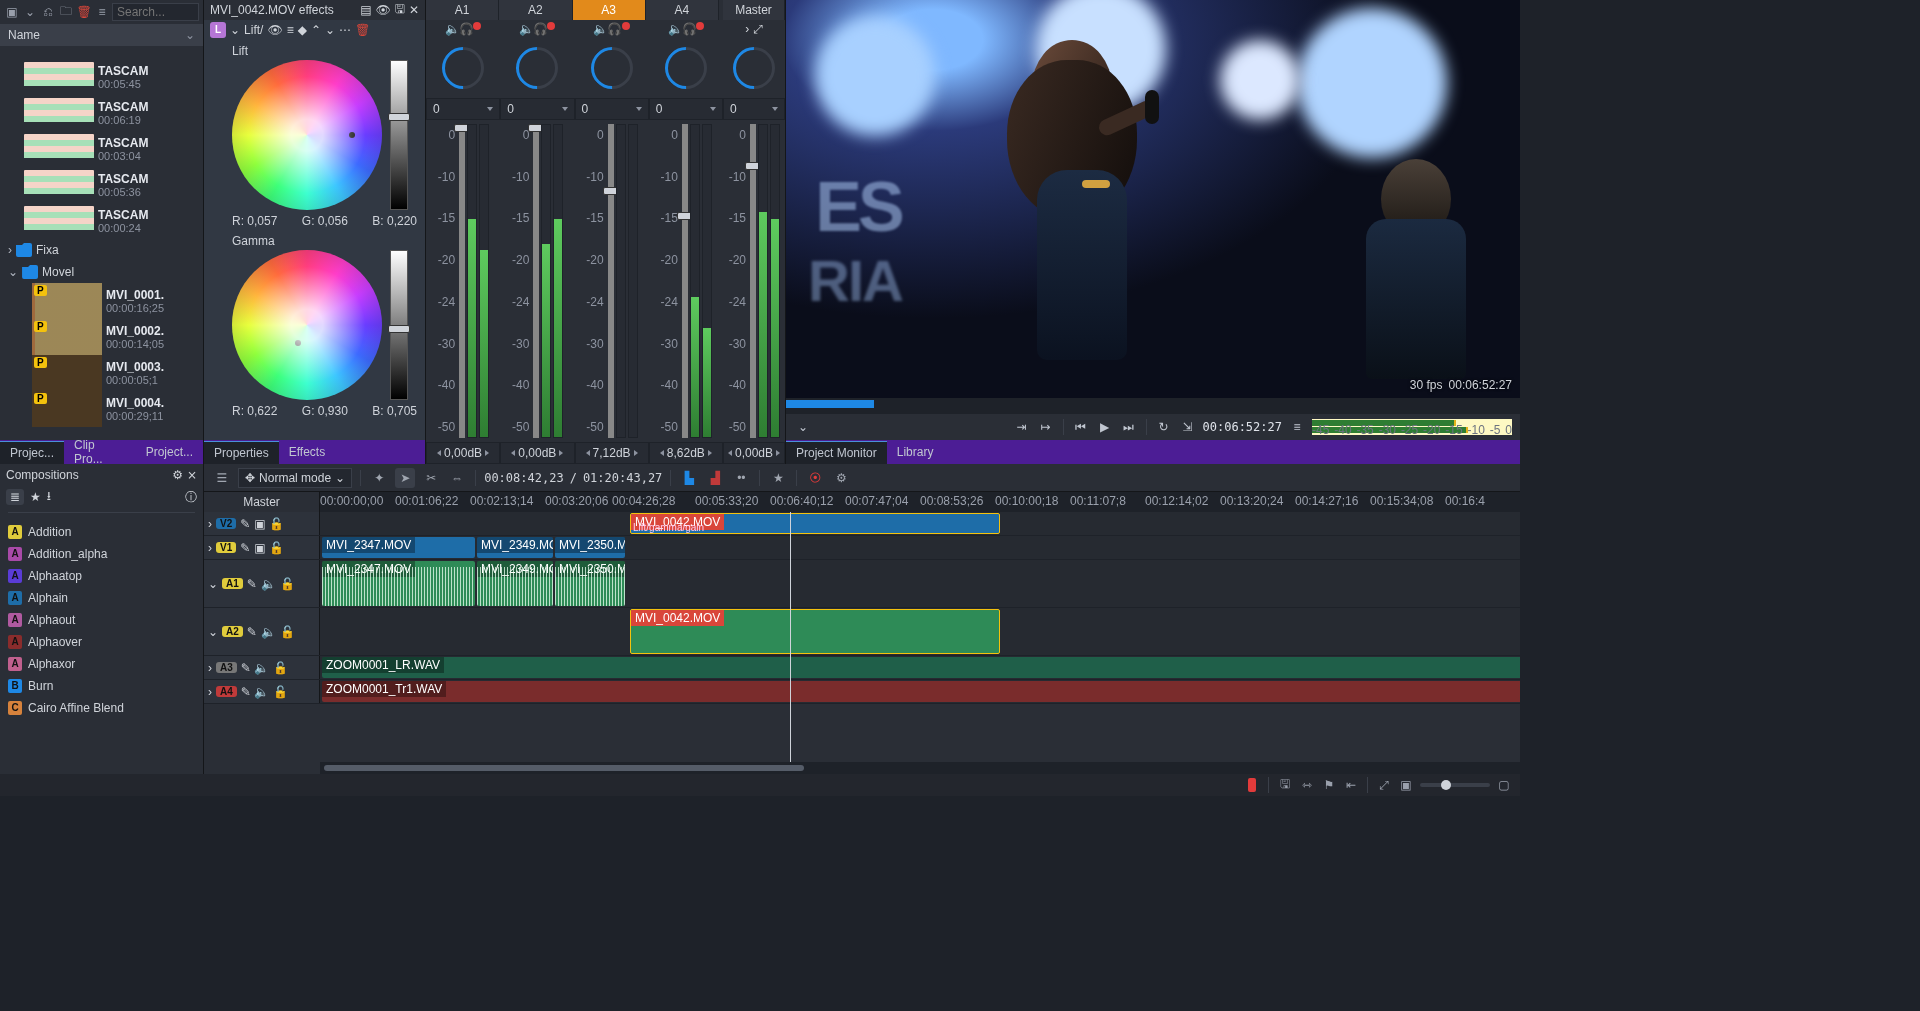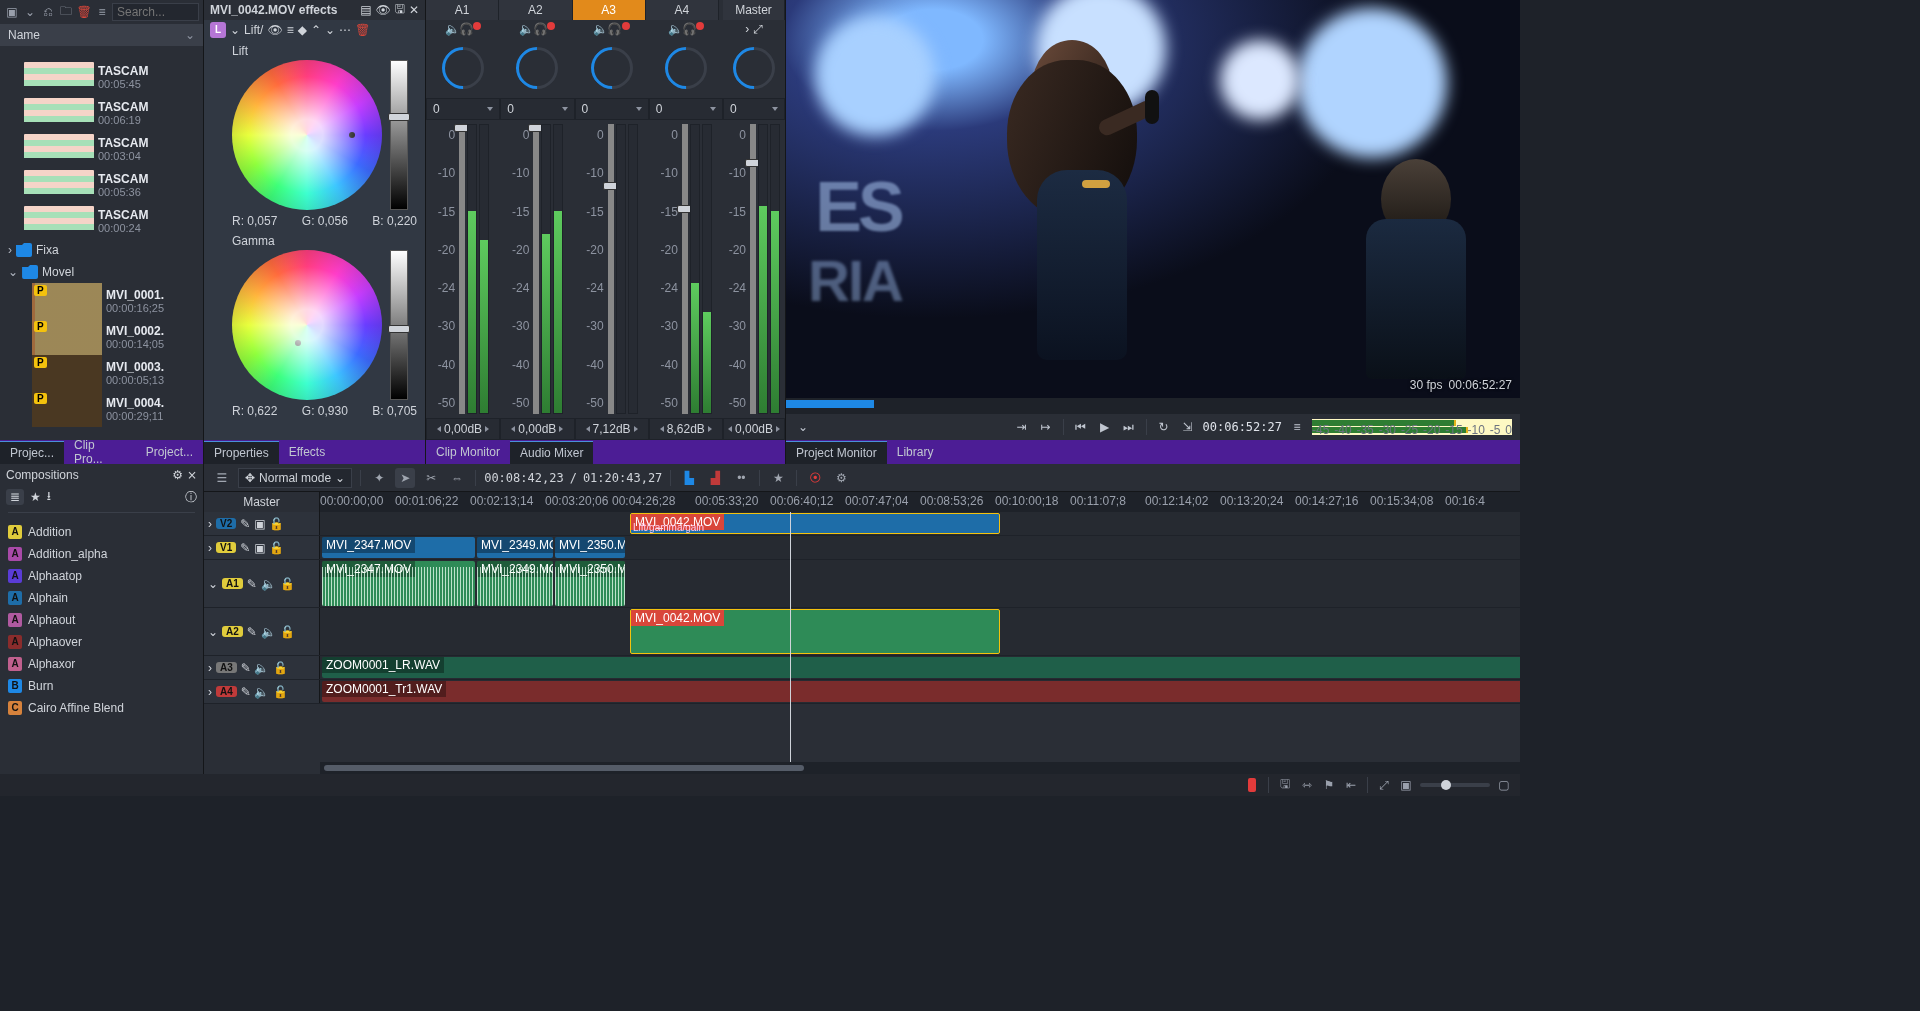--- a/index.html
+++ b/index.html
@@ -37,21 +37,21 @@
 .bin-folder .tri { color:#b0b6c0;}
 .bin-folder .foldericon { width:16px; height:14px; background:#1e88e5; border-radius:2px; clip-path:polygon(0 2px,6px 2px,8px 0,16px 0,16px 100%,0 100%);}
 .bin-vthumb { width:70px; height:36px; background:#eacb82 linear-gradient(90deg,#a06a3d 0 3px,#00000055 3px); position:relative; margin-right:4px;}
 .bin-vthumb::before { content:"P"; position:absolute; top:2px; left:2px; background:#f4c20d; color:#000; font-size:10px; font-weight:bold; padding:0 3px; border-radius:2px;}
 .bin-vthumb.dark { background:#4a3822;}
 .bin-scrollbar { margin-left:auto; width:12px; background:#23262d; position:relative;}
 .bin-scrollbar .thumb { position:absolute; left:2px; right:2px; top:0; height:40%; background:#555c68; border-radius:3px;}
 
 
 .fx-title { background:#2a2e36; height:20px; display:flex; align-items:center; padding:0 6px; gap:4px;}
-.fx-title .t { flex:1; white-space:nowrap; overflow:hidden;font-weight:bold;}
+.fx-title .t { flex:1; white-space:nowrap; overflow:hidden;}
 .fx-row-head { height:20px; display:flex; align-items:center; gap:4px; padding:0 6px; background:#313843;}
 .fx-row-head .chip { width:16px; height:16px; background:#b576d6; color:#fff; font-weight:bold; text-align:center; line-height:16px; border-radius:3px; font-size:10px;}
 .fx-wheel-block { padding:4px 8px 2px 8px; background:#313843;margin-left:20px;}
 .fx-label { color:#cfd3da; margin-bottom:2px;}
 .fx-wheel-row { display:flex; gap:8px; align-items:center;}
 .fx-wheel { width:150px; height:150px; border-radius:50%; position:relative; cursor:crosshair;
   background:conic-gradient(from 0deg,#ff3d7f,#ff3dca,#c63dff,#6a3dff,#3d6aff,#3dc6ff,#3dffd0,#3dff7a,#8fff3d,#e8ff3d,#ffb63d,#ff6a3d,#ff3d7f);}
 .fx-wheel::after{content:"";position:absolute;inset:0;border-radius:50%;background:radial-gradient(circle,#ffffffcc 0 15%,#ffffff00 55%,#00000044 100%);}
 .fx-wheel .dot{position:absolute;width:6px;height:6px;border-radius:50%;background:#000;transform:translate(-50%,-50%);}
 .fx-slider { width:18px; height:150px; background:linear-gradient(#fff,#000); border:1px solid #555; position:relative; cursor:ns-resize;}
@@ -235,21 +235,21 @@
       <div class="bin-vthumb "></div>
       <div class="bin-text">
                   <span class="bin-name">MVI_0002.</span>
       <span class="bin-dur">00:00:14;05</span>
                 </div>
               </div>
               <div class="bin-item" style="padding-left:32px;">
       <div class="bin-vthumb dark"></div>
       <div class="bin-text">
                   <span class="bin-name">MVI_0003.</span>
-      <span class="bin-dur">00:00:05;13</span>
+      <span class="bin-dur">00:00:05;1</span>
                 </div>
               </div>
               <div class="bin-item" style="padding-left:32px;">
       <div class="bin-vthumb dark"></div>
       <div class="bin-text">
                   <span class="bin-name">MVI_0004.</span>
       <span class="bin-dur">00:00:29;11</span>
                 </div>
               </div>
             </div>
@@ -537,24 +537,20 @@
     <div class="chev l"></div>
             <span>8,62dB</span>
             <div class="chev r"></div>
           </div>
           <div class="cell" style="flex:0 0 62px;">
     <div class="chev l"></div>
             <span>0,00dB</span>
             <div class="chev r"></div>
           </div>
         </div>
-   <div class="tabbar">
-     <div class="tab">Clip Monitor</div>
-     <div class="tab active">Audio Mixer</div>
-   </div>
  </div>
 
  <div class="mon-col">
    <div class="mon-canvas">
      <div class="stage">
        <div style="position:absolute;inset:0;background:radial-gradient(ellipse at 20% 10%,#7fb8ff 0 6%,#2b3a7a 18%,#0a0d1a 55%);"></div>
        <div class="stage-light" style="left:4%;top:4%;width:120px;height:120px;background:#a8d0ff;"></div>
        <div class="stage-light" style="left:34%;top:-4%;width:130px;height:130px;background:#c8e0ff;"></div>
        <div class="stage-light" style="right:10%;top:2%;width:150px;height:150px;background:#b0d4ff;"></div>
        <div class="stage-light" style="right:30%;top:10%;width:80px;height:80px;background:#dce8ff;"></div>

